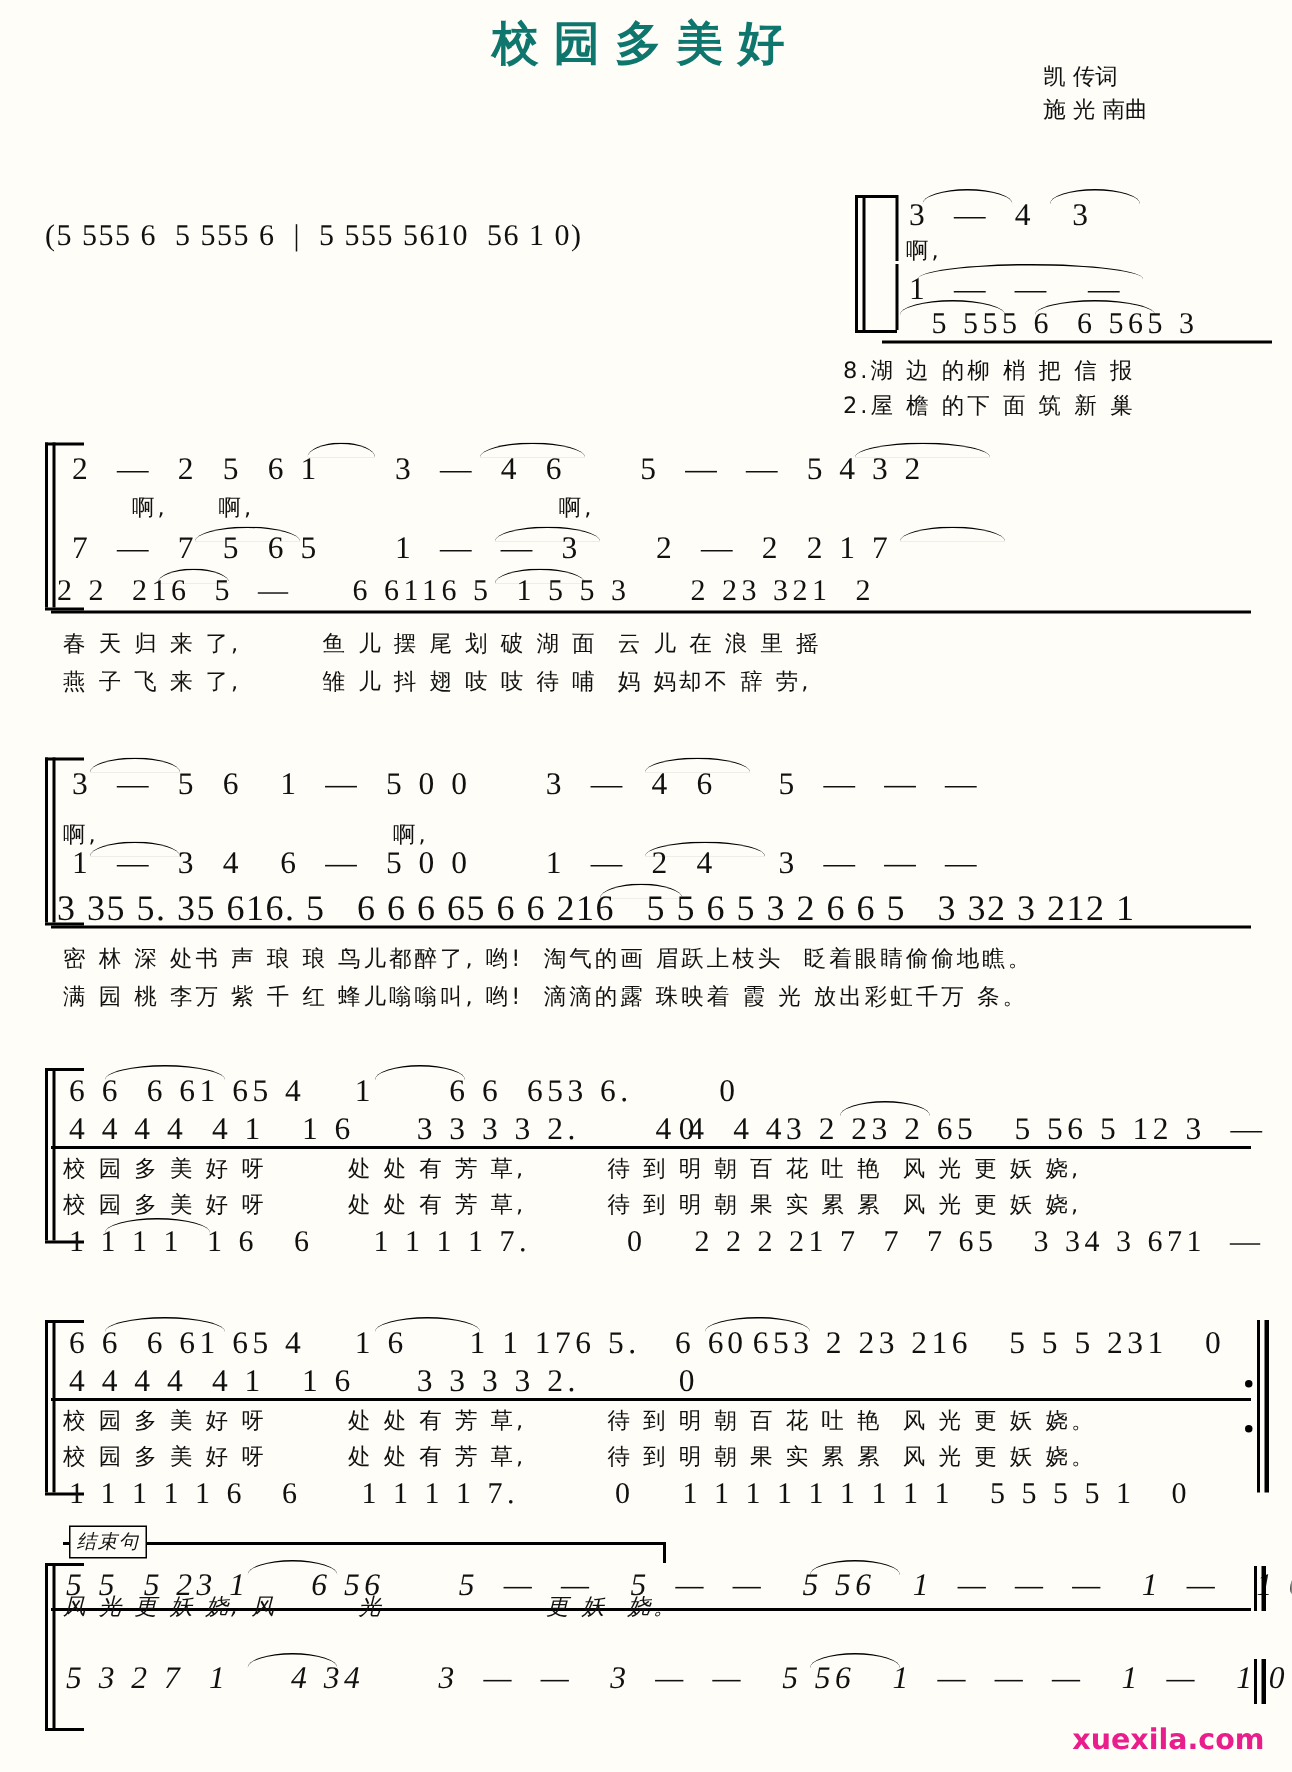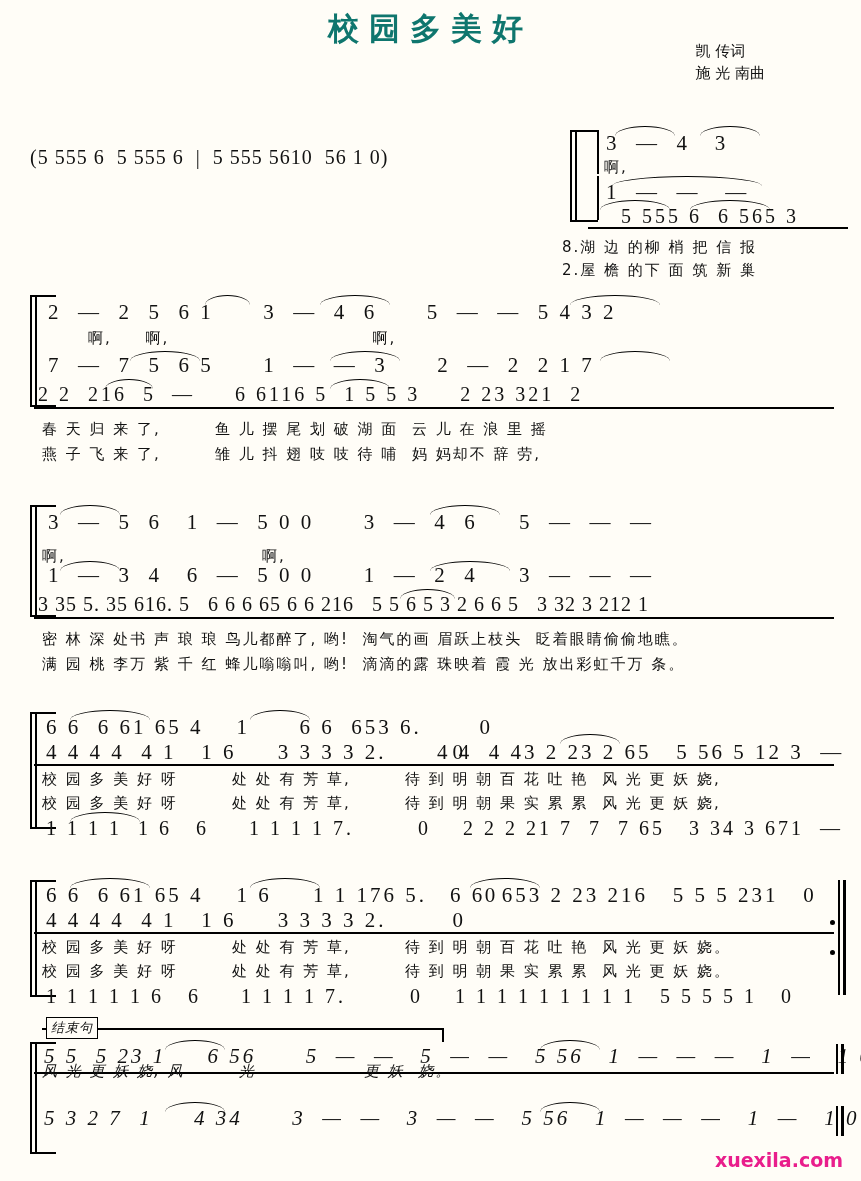--- a/index.html
+++ b/index.html
@@ -146,21 +146,21 @@
 
   <div class="sys" style="top:505px;height:200px;">
     <div class="vline" style="left:30px;top:0px;height:110px;"></div>
     <div class="vline" style="left:35px;top:0px;height:110px;"></div>
     <div class="hline" style="left:30px;top:0px;width:26px;"></div>
     <div class="hline" style="left:30px;top:110px;width:26px;"></div>
 
     <div class="abs num" style="left:48px;top:5px;">3  —  5  6   1  —  5 0 0      3  —  4  6     5  —  —  —</div>
     <div class="abs lyr" style="left:42px;top:42px;">啊,                             啊,</div>
     <div class="abs num" style="left:48px;top:58px;">1  —  3  4   6  —  5 0 0      1  —  2  4     3  —  —  —</div>
-    <div class="abs num" style="left:38px;top:88px;font-size:20px;letter-spacing:1px;">3 35 5. 35 616. 5   6 6 6 65 6 6 216   5 5 6 5 3 2 6 6 5   3 32 3 212 1</div>
+    <div class="abs num" style="left:38px;top:88px;font-size:24px;letter-spacing:1px;">3 35 5. 35 616. 5   6 6 6 65 6 6 216   5 5 6 5 3 2 6 6 5   3 32 3 212 1</div>
     <div class="hline" style="left:34px;top:112px;width:800px;"></div>
 
     <div class="abs lyr" style="left:42px;top:125px;">密 林 深 处书 声 琅 琅 鸟儿都醉了, 哟!  淘气的画 眉跃上枝头  眨着眼睛偷偷地瞧。</div>
     <div class="abs lyr" style="left:42px;top:150px;">满 园 桃 李万 紫 千 红 蜂儿嗡嗡叫, 哟!  滴滴的露 珠映着 霞 光 放出彩虹千万 条。</div>
 
     <div class="slur" style="left:60px;top:0px;width:60px;"></div>
     <div class="slur" style="left:430px;top:0px;width:70px;"></div>
     <div class="slur" style="left:60px;top:56px;width:60px;"></div>
     <div class="slur" style="left:430px;top:56px;width:80px;"></div>
     <div class="slur" style="left:400px;top:84px;width:55px;"></div>

